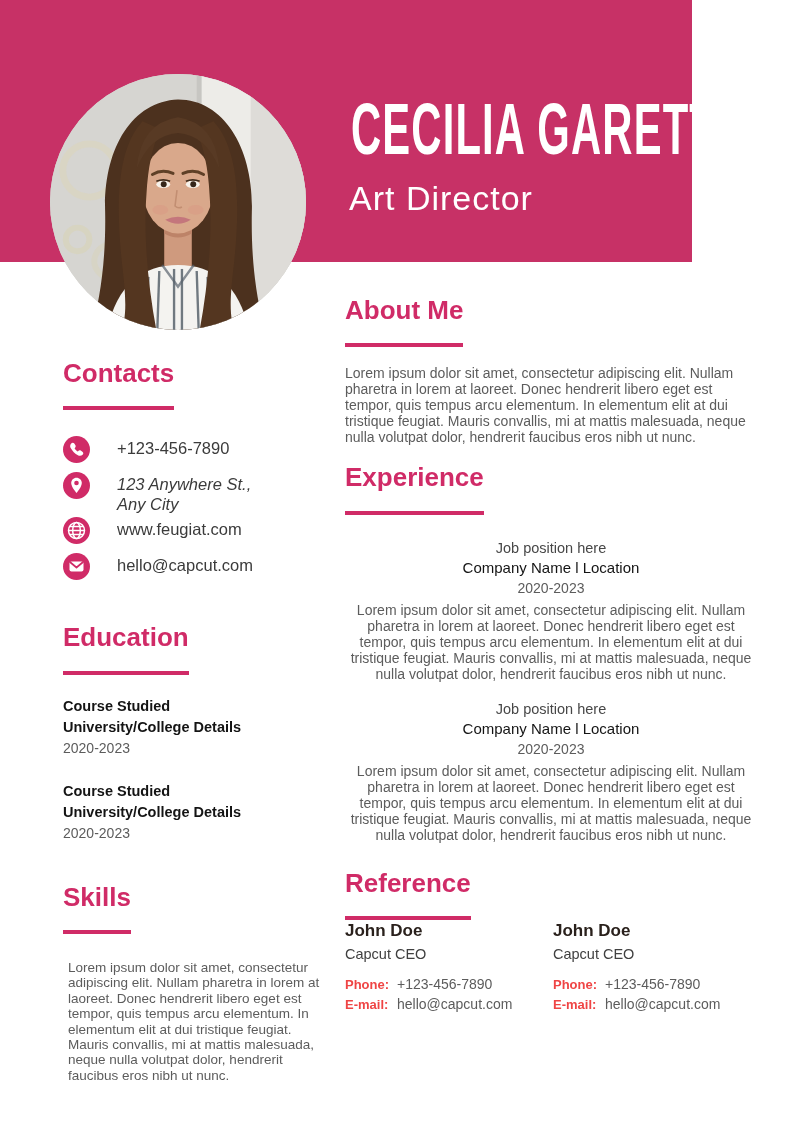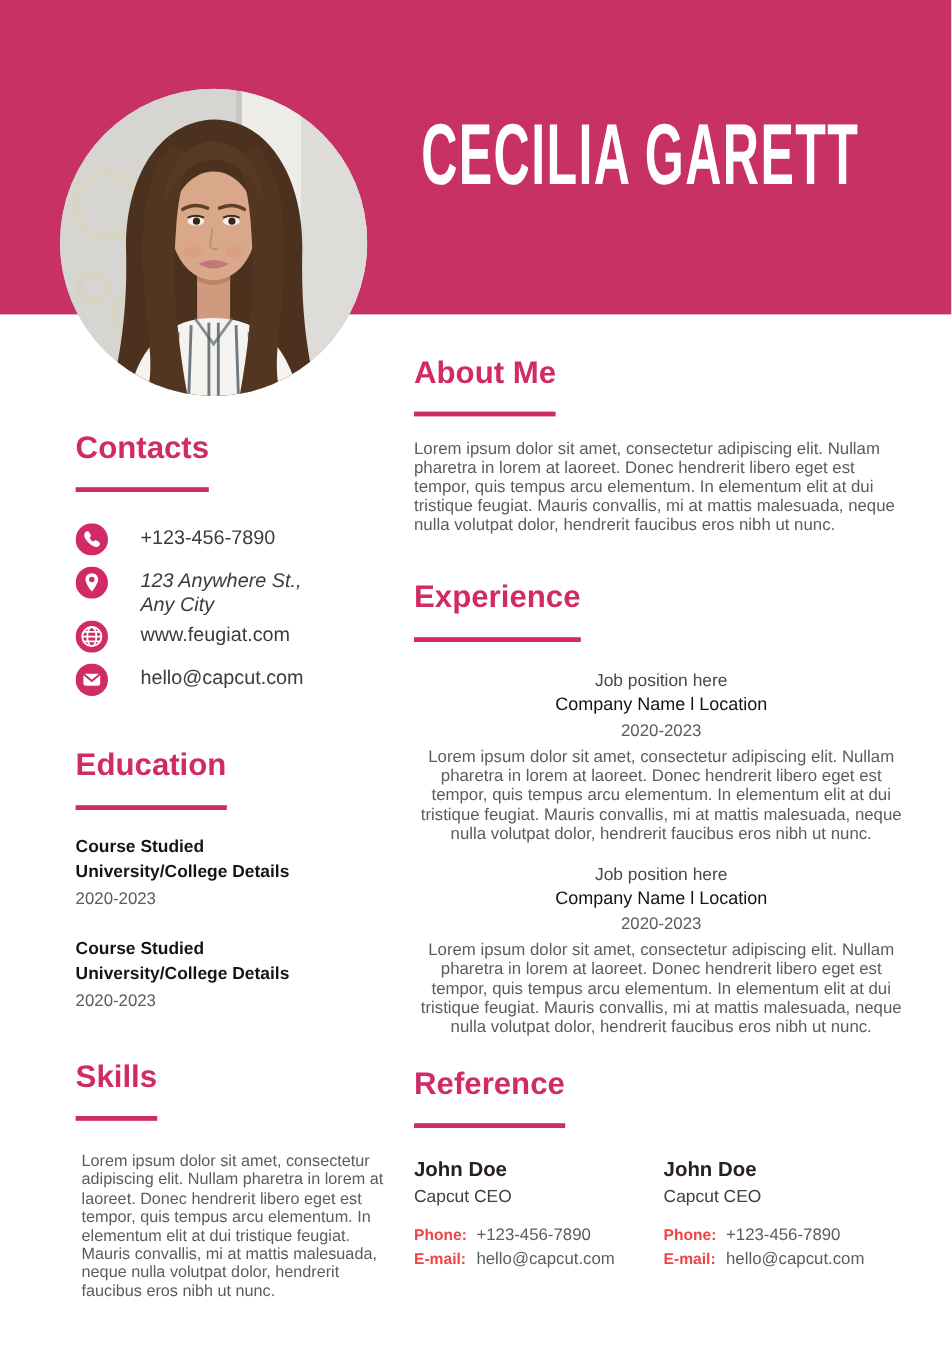--- a/index.html
+++ b/index.html
@@ -1,20 +1,20 @@
 <!DOCTYPE html>
 <html><head>
 <meta charset="utf-8">
 <style>
   html,body{margin:0;padding:0;background:#fff;}
   .page{position:relative;width:793px;height:1122px;background:#ffffff;overflow:hidden;
         font-family:"Liberation Sans",sans-serif;}
 
   
-  .banner{position:absolute;left:0;top:0;width:793px;height:262px;background:#C73166;}
+  .banner{position:absolute;left:0;top:0;width:692px;height:262px;background:#C73166;}
   .name{position:absolute;left:351px;top:96px;margin:0;color:#ffffff;
         font-size:72px;font-weight:bold;line-height:66px;letter-spacing:2px;
         transform:scaleX(.58);transform-origin:left center;white-space:nowrap;}
   .role{position:absolute;left:349px;top:179px;color:#ffffff;font-size:34px;
         font-weight:400;letter-spacing:1px;white-space:nowrap;}
 
   
   .photo{position:absolute;left:50px;top:74px;width:256px;height:256px;border-radius:50%;
          overflow:hidden;background:#d6d5d1;}
   .photo svg{display:block;width:100%;height:100%;}
@@ -42,45 +42,46 @@
   .edu-date{font-size:14px;line-height:21px;color:#5c5c5c;}
 
   
   .skills-section{margin-top:40px;}
   .side-para{margin:26px 0 0 0;padding-left:5px;font-size:13.5px;line-height:15.4px;color:#5c5c5c;}
 
   
   .para{margin:18px 0 0 0;font-size:14px;line-height:16px;color:#5c5c5c;}
 
   
-  .exp-section{margin-top:39px;}
+  .exp-section{margin-top:19px;}
   .exp-entry{margin-top:23px;text-align:center;}
   .exp-entry + .exp-entry{margin-top:17px;}
   .exp-pos{font-size:14.5px;line-height:20px;color:#474747;}
   .exp-comp{font-size:15px;line-height:20px;font-weight:normal;color:#141414;}
   .exp-date{font-size:14px;line-height:21px;color:#5c5c5c;}
   .exp-entry .para{margin-top:3px;}
 
   
   .ref-section{margin-top:27px;}
-  .ref-grid{display:grid;grid-template-columns:208px 1fr;margin-top:24px;}
+  .ref-grid{display:grid;grid-template-columns:208px 1fr;}
   .ref-name{font-size:17px;font-weight:bold;color:#2a211c;line-height:22px;}
   .ref-title{font-size:14.5px;color:#404040;line-height:20px;margin-top:2px;}
   .ref-rows{margin-top:12px;}
   .ref-row{display:flex;align-items:baseline;margin-top:4px;}
   .ref-label{font-size:13px;font-weight:bold;color:#ef4444;width:52px;flex:0 0 52px;}
   .ref-value{font-size:14px;color:#5c5c5c;}
 </style>
 </head>
 <body>
 
 <div class="page">
 
   <header class="banner">
     <h1 class="name">CECILIA GARETT</h1>
+    <div class="role">Art Director</div>
   </header>
 
   <div class="photo">
     <svg viewBox="0 0 260 260" aria-hidden="true">
       <rect x="0" y="0" width="260" height="260" fill="#d6d5d1"></rect>
       <rect x="152" y="0" width="52" height="260" fill="#edece8"></rect>
       <rect x="204" y="0" width="56" height="260" fill="#dedcd8"></rect>
       <rect x="149" y="0" width="5" height="260" fill="#c7c6c2"></rect>
       <circle cx="40" cy="98" r="27" fill="none" stroke="#ddd6b9" stroke-width="7" opacity="0.55"></circle>
       <circle cx="28" cy="168" r="12" fill="none" stroke="#d9d3b5" stroke-width="6" opacity="0.55"></circle>

